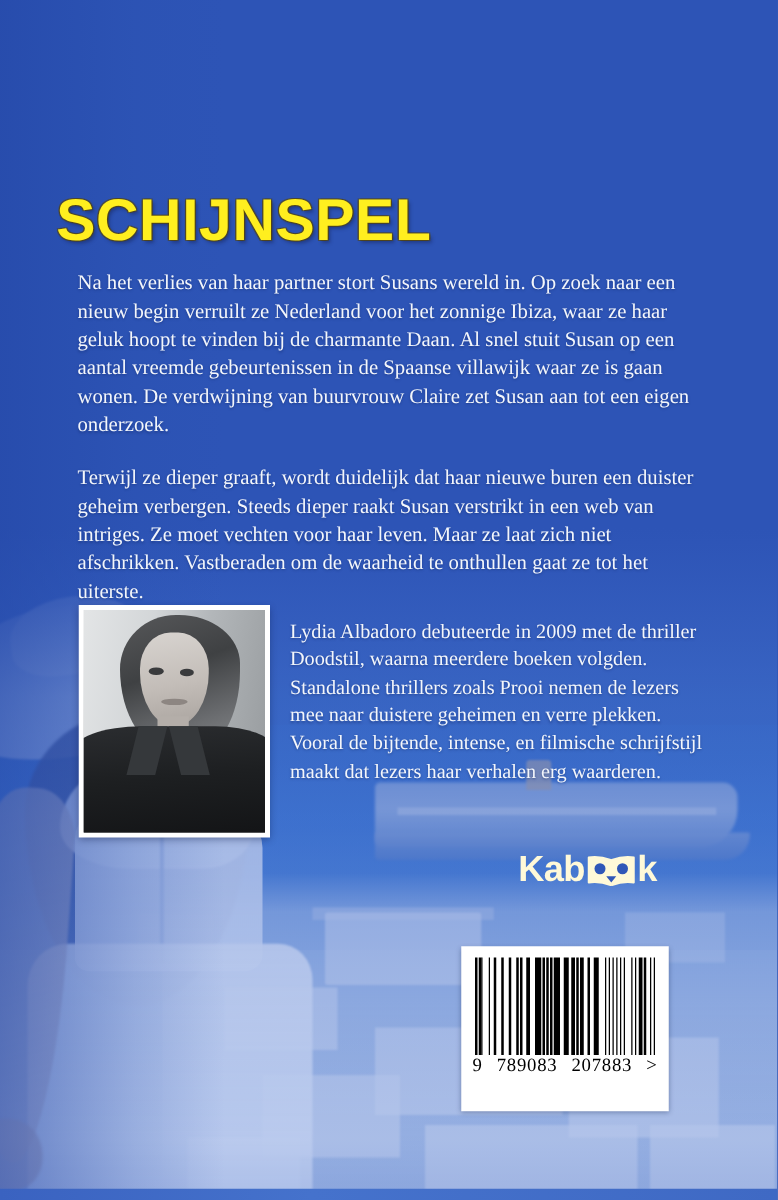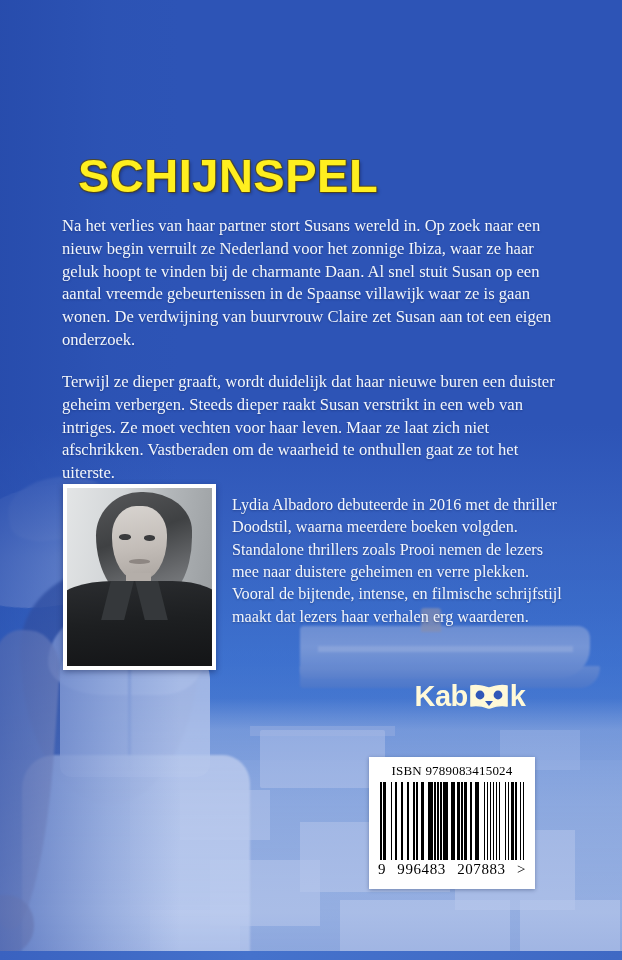--- a/index.html
+++ b/index.html
@@ -169,21 +169,21 @@
   }
   .bottom-strip {
     position:absolute; left:0; bottom:0; width:622px; height:9px;
     background:linear-gradient(90deg,#3a62c0,#4572cc 40%,#3f69c4 100%);
   }
 
   
   .content { position:absolute; left:0; top:0; width:622px; height:960px; }
 
   .title {
-    position:absolute; left:78px; top:152px;
+    position:absolute; left:45px; top:152px;
     font-family:"Liberation Sans", sans-serif;
     font-size:47px; font-weight:bold; letter-spacing:.5px;
     color:#ffef1f;
     text-shadow:
       -1px -1px 0 rgba(90,70,0,.55),
        1px -1px 0 rgba(90,70,0,.55),
       -1px  1px 0 rgba(90,70,0,.55),
        1px  1px 0 rgba(90,70,0,.55),
        2px 2px 3px rgba(20,30,80,.45);
     line-height:1;
@@ -378,40 +378,39 @@
         <div class="ph-eye-l"></div>
         <div class="ph-eye-r"></div>
         <div class="ph-mouth"></div>
         <div class="ph-neck"></div>
         <div class="ph-shirt"></div>
         <div class="ph-collar-l"></div>
         <div class="ph-collar-r"></div>
       </div>
     </div>
 
-    <div class="bio">Lydia Albadoro debuteerde in 2016 met de thriller Doodstil, waarna meerdere boeken volgden. Standalone thrillers zoals Prooi nemen de lezers mee naar duistere geheimen en verre plekken. Vooral de bijtende, intense, en filmische schrijfstijl maakt dat lezers haar verhalen erg waarderen.</div>
+    <div class="bio">Lydia Albadoro debuteerde in 2009 met de thriller Doodstil, waarna meerdere boeken volgden. Standalone thrillers zoals Prooi nemen de lezers mee naar duistere geheimen en verre plekken. Vooral de bijtende, intense, en filmische schrijfstijl maakt dat lezers haar verhalen erg waarderen.</div>
 
     <div class="publisher">
       <div class="kabook-wrap">
         <span>Kab</span>
         <span class="kabook-book">
           <svg viewBox="0 0 40 27" xmlns="http://www.w3.org/2000/svg">
             <path d="M2 3 C2 3 9 1 19.5 5 L19.5 25 C9 21 2 23 2 23 Z" fill="#fff9d8" stroke="#fff9d8" stroke-width="1.6" stroke-linejoin="round"></path>
             <path d="M38 3 C38 3 31 1 20.5 5 L20.5 25 C31 21 38 23 38 23 Z" fill="#fff9d8" stroke="#fff9d8" stroke-width="1.6" stroke-linejoin="round"></path>
             <circle cx="11" cy="12" r="4.4" fill="#3057b8"></circle>
             <circle cx="29" cy="12" r="4.4" fill="#3057b8"></circle>
             <path d="M16 18 L20 23 L24 18 Z" fill="#3057b8"></path>
           </svg>
         </span>
         <span>k</span>
       </div>
     </div>
 
     <div class="barcode">
-      <div class="isbn-text">ISBN 9789083415024</div>
       <div class="bars">
           <i style="flex: 1 0 0px; background: rgb(0, 0, 0);"></i>
           <i style="flex: 1 0 0px; background: transparent;"></i>
           <i style="flex: 1 0 0px; background: rgb(0, 0, 0);"></i>
           <i style="flex: 1 0 0px; background: rgb(0, 0, 0);"></i>
           <i style="flex: 3 0 0px; background: transparent;"></i>
           <i style="flex: 1 0 0px; background: rgb(0, 0, 0);"></i>
           <i style="flex: 2 0 0px; background: transparent;"></i>
           <i style="flex: 1 0 0px; background: rgb(0, 0, 0);"></i>
           <i style="flex: 3 0 0px; background: transparent;"></i>
@@ -466,20 +465,20 @@
           <i style="flex: 2 0 0px; background: rgb(0, 0, 0);"></i>
           <i style="flex: 1 0 0px; background: transparent;"></i>
           <i style="flex: 1 0 0px; background: rgb(0, 0, 0);"></i>
           <i style="flex: 2 0 0px; background: transparent;"></i>
           <i style="flex: 1 0 0px; background: rgb(0, 0, 0);"></i>
           <i style="flex: 1 0 0px; background: transparent;"></i>
           <i style="flex: 1 0 0px; background: rgb(0, 0, 0);"></i>
         </div>
       <div class="bc-digits">
         <span>9</span>
-        <span>996483</span>
+        <span>789083</span>
         <span>207883</span>
         <span>&gt;</span>
       </div>
     </div>
 
   </div>
 </div>
 
 </body></html>

